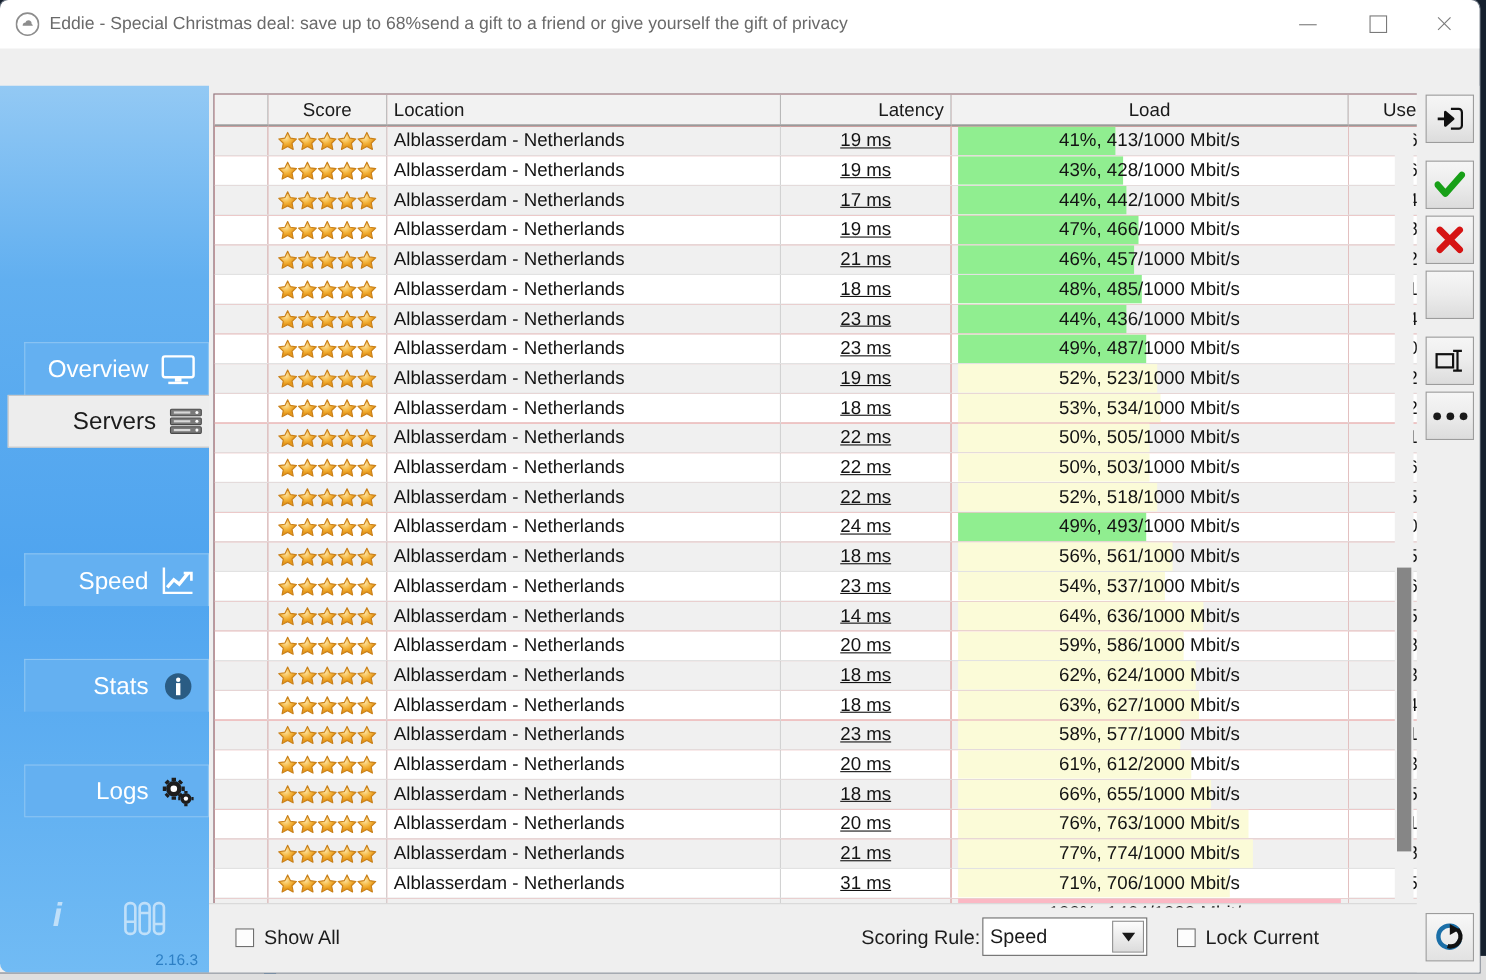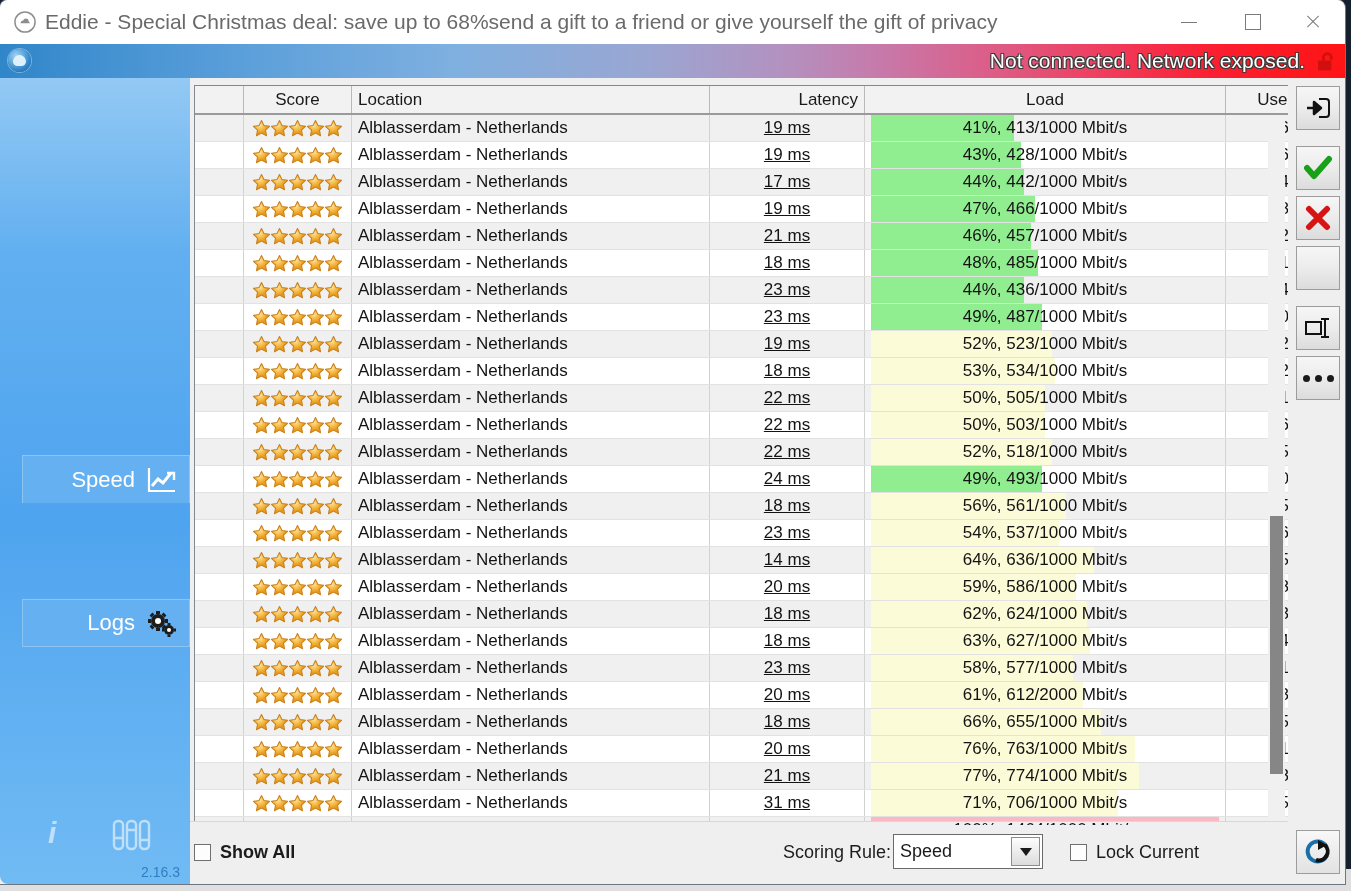--- a/index.html
+++ b/index.html
@@ -49,21 +49,21 @@
   .titlebar {
     position: absolute; left: 0; top: 0; width: 100%; height: 44px;
     background: #ffffff;
     border-radius: 8px 8px 0 0;
   }
   .title-icon {
     position: absolute; left: 14px; top: 11px; width: 22px; height: 22px;
   }
   .title-text {
     position: absolute; left: 45px; top: 0; height: 44px; line-height: 44px;
-    font-size: 21px; color: #6a6a6a; white-space: nowrap;
+    font-size: 16px; color: #6a6a6a; white-space: nowrap;
   }
   .wbtn {
     position: absolute; top: 0; width: 48px; height: 44px;
     display: flex; align-items: center; justify-content: center;
     color: #7a7a7a;
   }
   .wbtn.min  { right: 132px; }
   .wbtn.max  { right: 68px; }
   .wbtn.close{ right: 8px; }
   .glyph-min { width: 16px; height: 1px; background: #7a7a7a; display:block; }
@@ -227,21 +227,21 @@
     background: #efefef; border-top: 1px solid #d8d8d8;
   }
   .cbx {
     position: absolute; display: flex; align-items: center;
     font-size: 18px; color: #1c1c1c;
   }
   .cbx .box {
     width: 15px; height: 15px; border: 1px solid #6f6f6f;
     background: #fdfdfd; margin-right: 9px;
   }
-  .showall { left: 4px; top: 20px; font-weight: bold; }
+  .showall { left: 24px; top: 20px; }
   .lockcur { left: 880px; top: 20px; }
   .scoring-label {
     position: absolute; left: 593px; top: 20px;
     font-size: 18px; color: #1c1c1c;
   }
   .combo {
     position: absolute; left: 703px; top: 12px; width: 148px; height: 33px;
     background: #ffffff; border: 1px solid #6a6a6a;
     display: flex; align-items: center;
   }
@@ -309,47 +309,81 @@
           <span class="glyph-min"></span>
         </div>
       <div class="wbtn max">
           <span class="glyph-max"></span>
         </div>
       <div class="wbtn close">
           <span class="glyph-close"></span>
         </div>
     </div>
 
-    <div class="statusbar">
-      <div class="status-logo"></div>
-      <div class="status-text">Not connected. Network exposed.</div>
-      <svg class="status-lock" viewBox="0 0 24 24">
-        <rect x="3" y="11" width="15" height="11" fill="#d20f0f"></rect>
-        <path d="M9 11V7.5a4.5 4.5 0 0 1 9 0V10" fill="none" stroke="#d20f0f" stroke-width="3"></path>
-      </svg>
-    </div>
 
     <div class="sidebar">
 
       <div class="nav">
 
-
+        <div class="nav-item" style="top:0">
+          <span class="nav-label">Overview</span>
+          <span class="nav-icon">
+            <svg viewBox="0 0 34 30" width="34" height="30">
+              <rect x="3" y="3" width="28" height="19" rx="2" fill="none" stroke="#ffffff" stroke-width="2.2"></rect>
+              <rect x="14" y="22" width="6" height="4" fill="#ffffff"></rect>
+              <rect x="8" y="26" width="18" height="2.2" fill="#ffffff"></rect>
+            </svg>
+          </span>
+        </div>
+
+        <div class="nav-item active" style="top:48px">
+          <span class="nav-label">Servers</span>
+          <span class="nav-icon">
+            <svg viewBox="0 0 34 30" width="34" height="30">
+              <g fill="#7a7a7a" stroke="#4a4a4a" stroke-width="1">
+                <rect x="3" y="4" width="28" height="6" rx="1"></rect>
+                <rect x="3" y="12" width="28" height="6" rx="1"></rect>
+                <rect x="3" y="20" width="28" height="6" rx="1"></rect>
+              </g>
+              <g fill="#d8d8d8">
+                <rect x="6" y="6" width="15" height="2"></rect>
+                <rect x="6" y="14" width="15" height="2"></rect>
+                <rect x="6" y="22" width="15" height="2"></rect>
+              </g>
+              <g fill="#ffffff">
+                <circle cx="27" cy="7" r="1.4"></circle>
+                <circle cx="27" cy="15" r="1.4"></circle>
+                <circle cx="27" cy="23" r="1.4"></circle>
+              </g>
+            </svg>
+          </span>
+        </div>
 
 
         <div class="nav-item" style="top:144px">
           <span class="nav-label">Speed</span>
           <span class="nav-icon">
             <svg viewBox="0 0 34 30" width="34" height="30">
               <path d="M4 3v23h26" stroke="#ffffff" stroke-width="2.2" fill="none"></path>
               <path d="M7 21l6-7 5 4 8-10" stroke="#ffffff" stroke-width="3" fill="none"></path>
               <path d="M22 8h7v7" stroke="#ffffff" stroke-width="2.4" fill="none"></path>
             </svg>
           </span>
         </div>
 
+        <div class="nav-item" style="top:192px">
+          <span class="nav-label">Stats</span>
+          <span class="nav-icon">
+            <svg viewBox="0 0 34 30" width="34" height="30">
+              <circle cx="17" cy="15" r="12" fill="#2a5c84"></circle>
+              <circle cx="17" cy="9" r="2" fill="#ffffff"></circle>
+              <rect x="15" y="12" width="4" height="11" fill="#ffffff"></rect>
+            </svg>
+          </span>
+        </div>
 
         <div class="nav-item" style="top:240px">
           <span class="nav-label">Logs</span>
           <span class="nav-icon">
             <svg viewBox="0 0 34 30" width="34" height="30" fill="#1d1d1d">
               <circle cx="13" cy="13" r="7"></circle>
               <circle cx="13" cy="13" r="3" fill="#ffffff"></circle>
               <g stroke="#1d1d1d" stroke-width="4">
                 <path d="M13 3v3M13 20v3M3 13h3M20 13h3M6 6l2 2M18 18l2 2M20 6l-2 2M8 18l-2 2"></path>
               </g>

